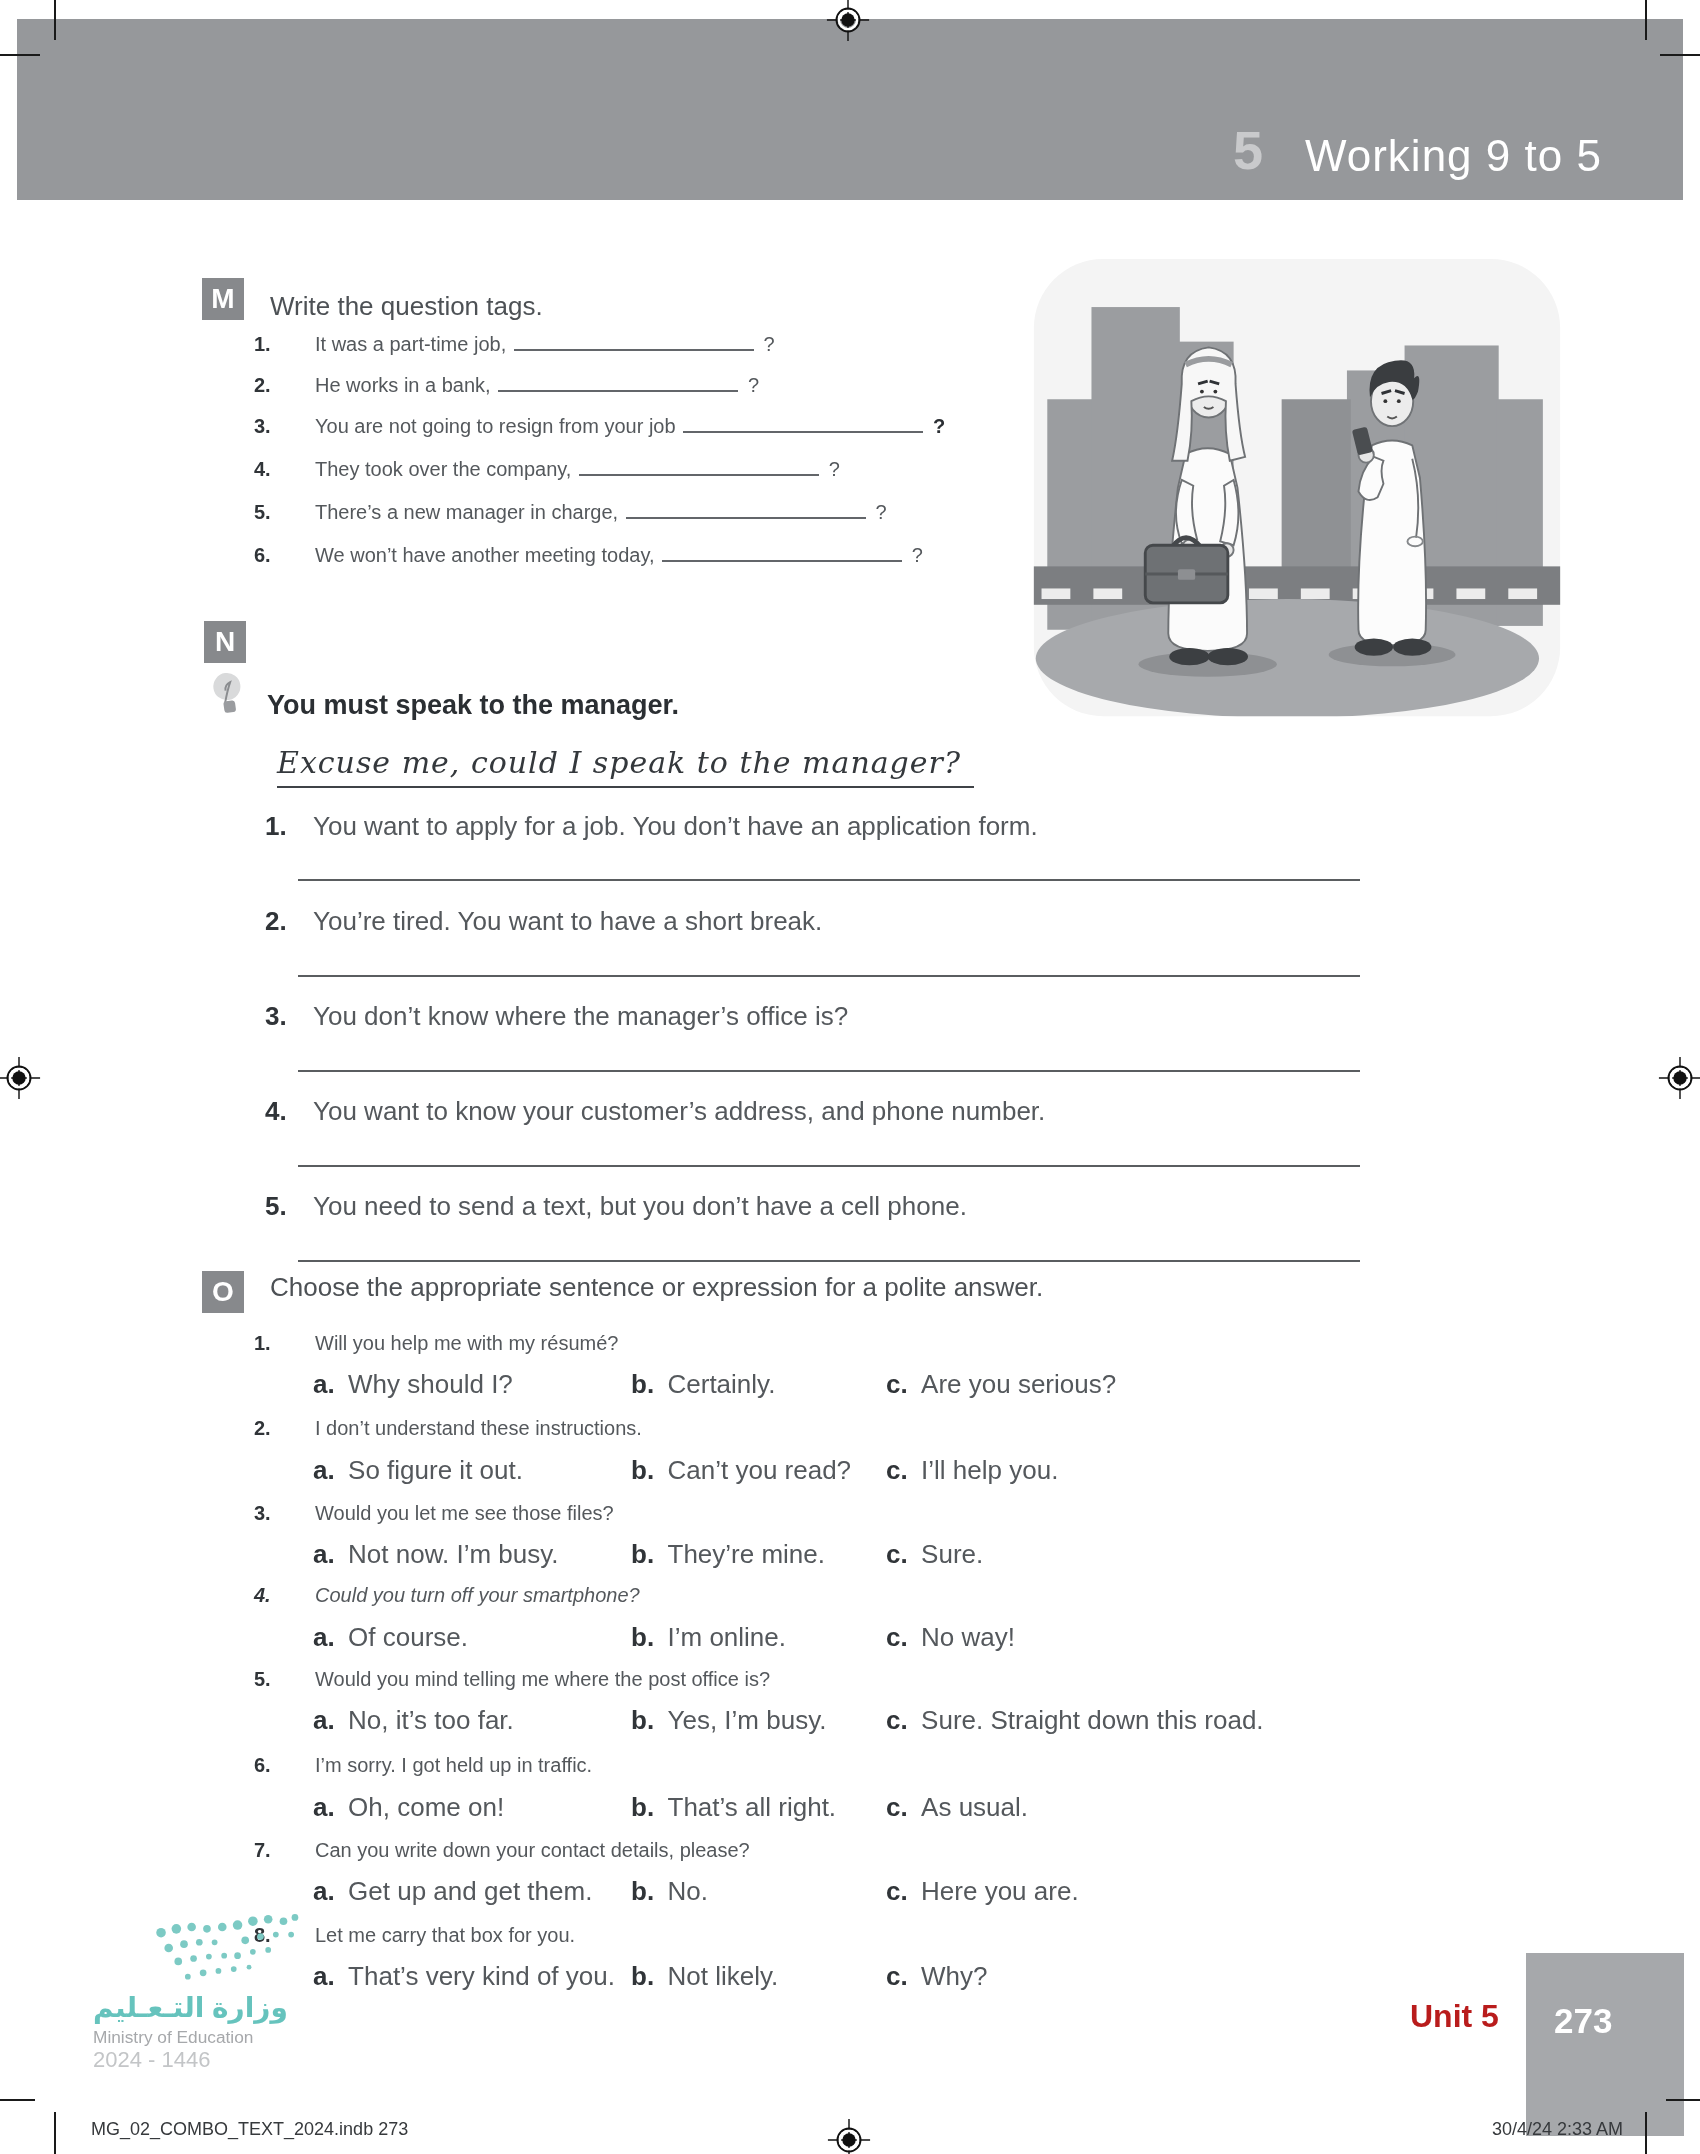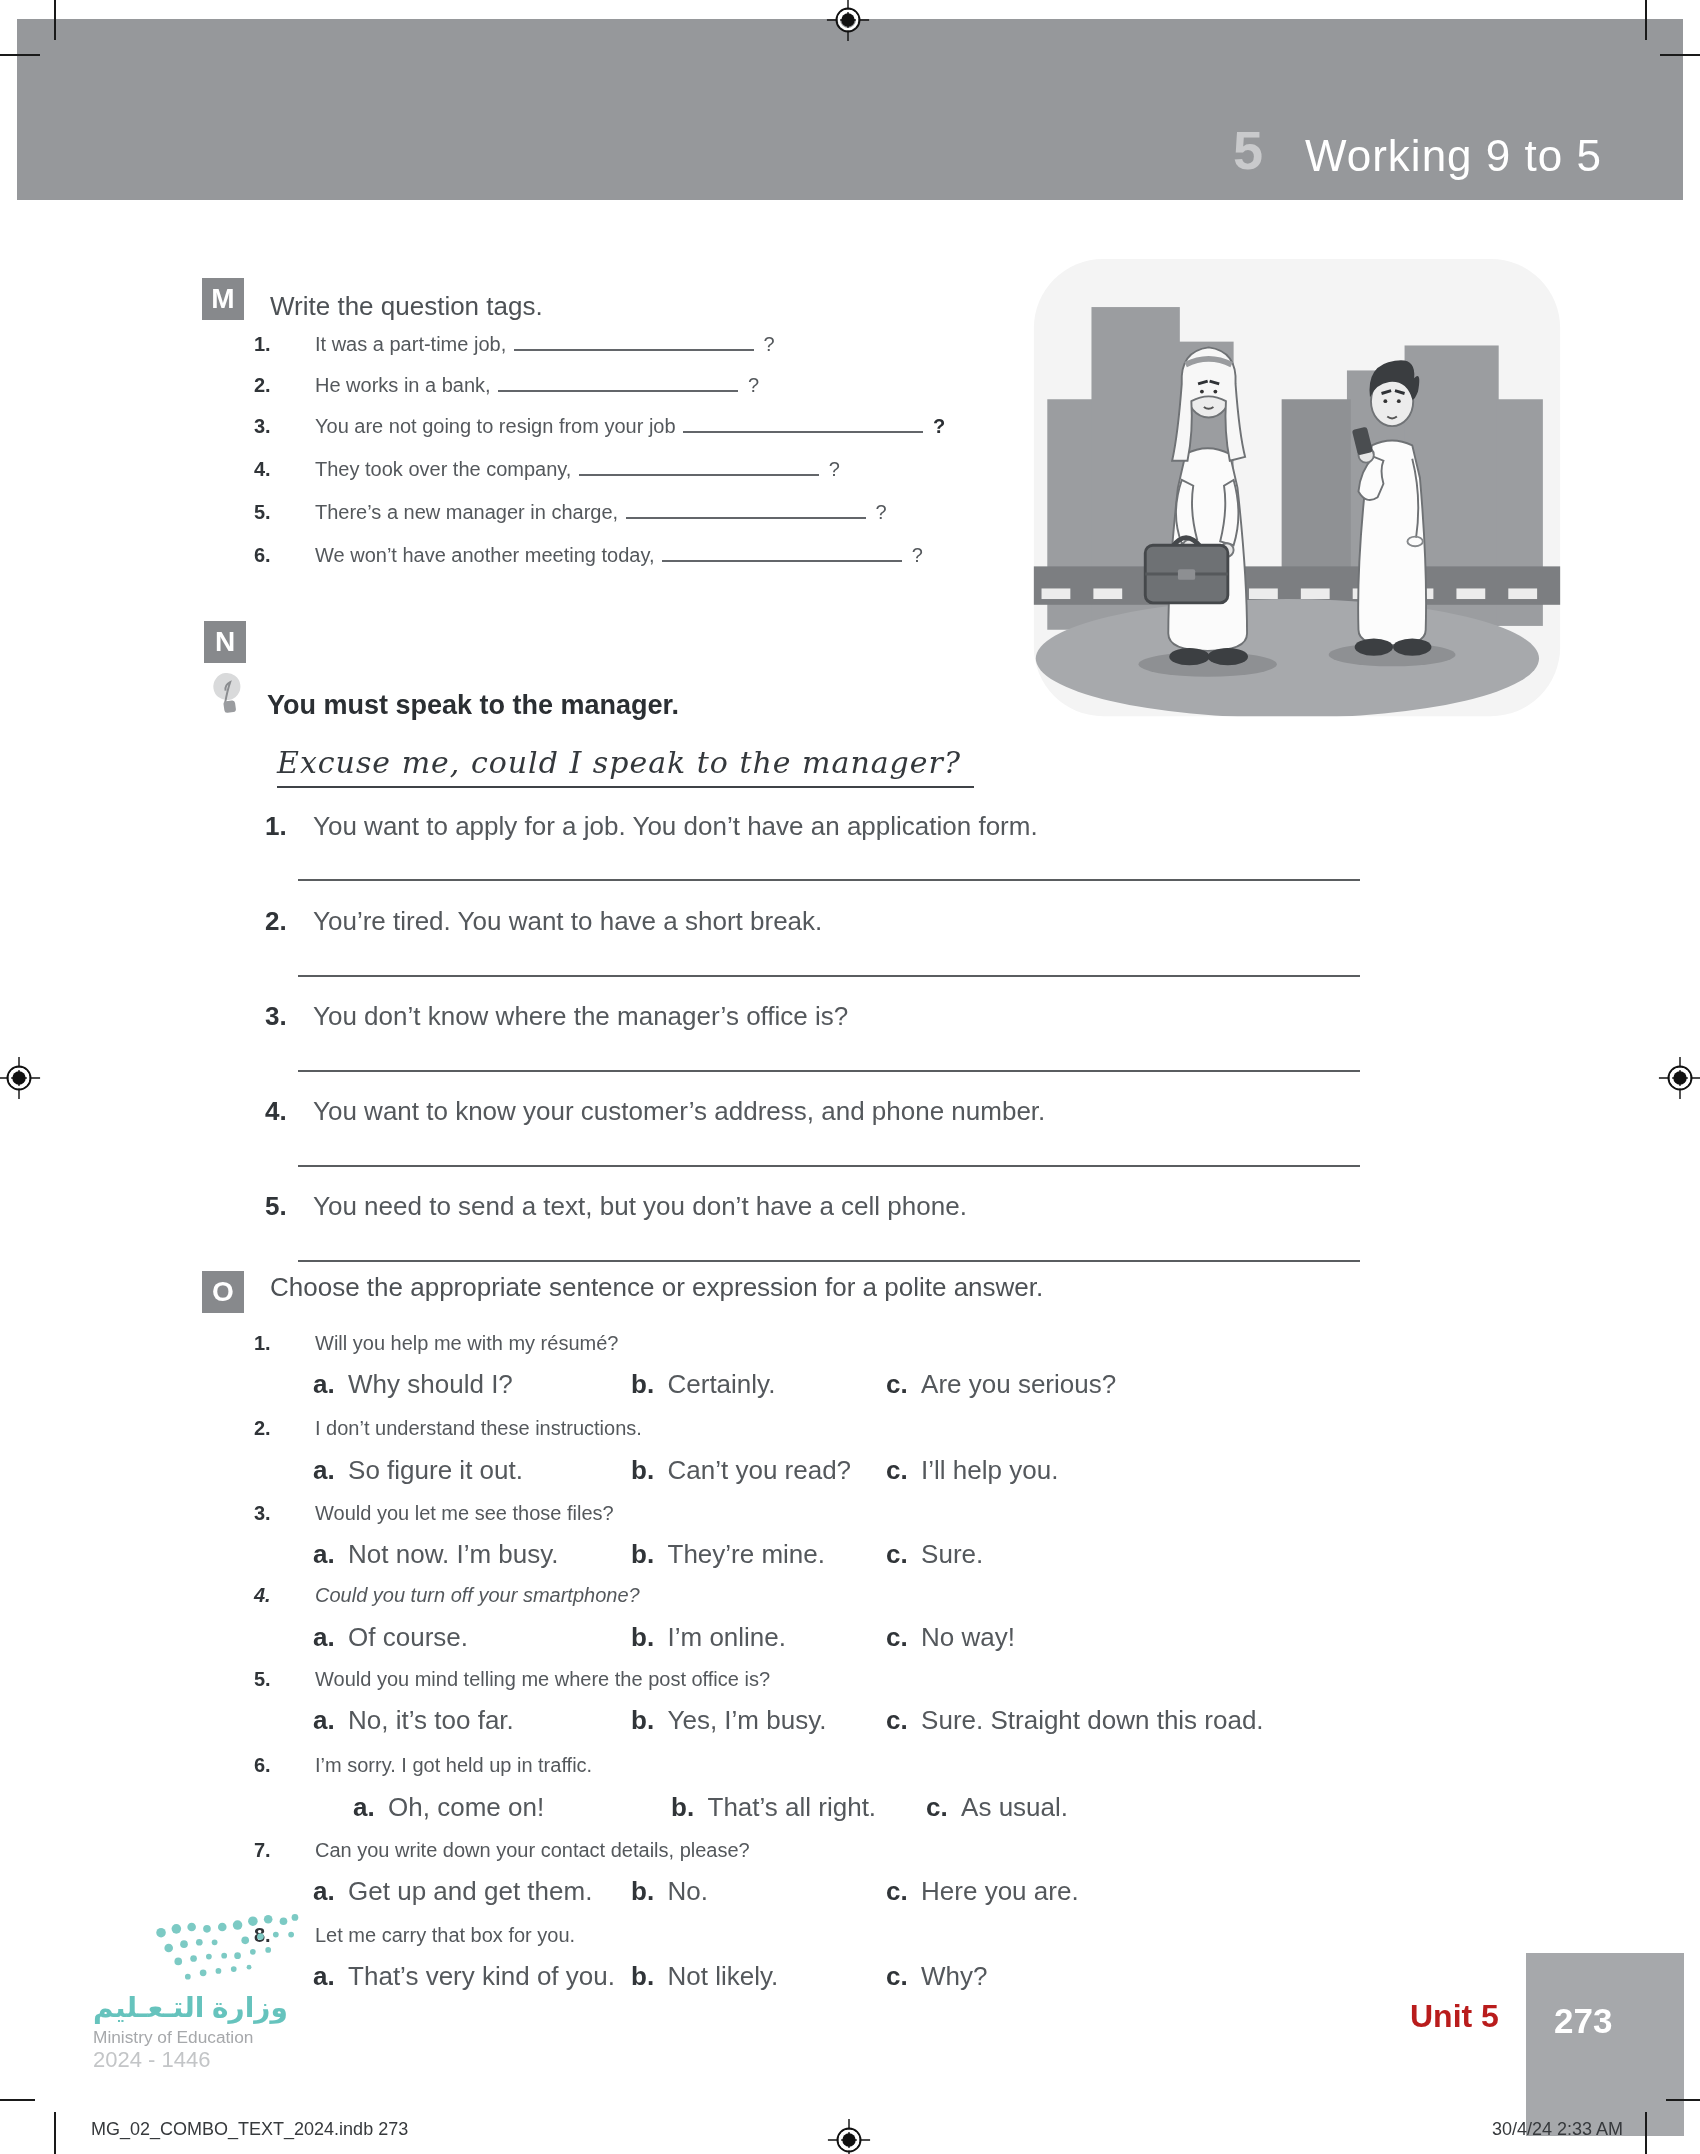--- a/index.html
+++ b/index.html
@@ -191,21 +191,21 @@
     <span class="opt" style="left:318px;"><span class="ol">b.</span><span>I’m online.</span></span>
     <span class="opt" style="left:573px;"><span class="ol">c.</span><span>No way!</span></span>
   </div>
   <div class="row" style="top:1662px;"><span class="n">5.</span><span>Would you mind telling me where the post office is?</span></div>
   <div class="orow" style="top:1703px;">
     <span class="opt" style="left:0;"><span class="ol">a.</span><span>No, it’s too far.</span></span>
     <span class="opt" style="left:318px;"><span class="ol">b.</span><span>Yes, I’m busy.</span></span>
     <span class="opt" style="left:573px;"><span class="ol">c.</span><span>Sure. Straight down this road.</span></span>
   </div>
   <div class="row" style="top:1748px;"><span class="n">6.</span><span>I’m sorry. I got held up in traffic.</span></div>
-  <div class="orow" style="top:1790px;margin-left:40px;">
+  <div class="orow" style="top:1790px;">
     <span class="opt" style="left:0;"><span class="ol">a.</span><span>Oh, come on!</span></span>
     <span class="opt" style="left:318px;"><span class="ol">b.</span><span>That’s all right.</span></span>
     <span class="opt" style="left:573px;"><span class="ol">c.</span><span>As usual.</span></span>
   </div>
   <div class="row" style="top:1833px;"><span class="n">7.</span><span>Can you write down your contact details, please?</span></div>
   <div class="orow" style="top:1874px;">
     <span class="opt" style="left:0;"><span class="ol">a.</span><span>Get up and get them.</span></span>
     <span class="opt" style="left:318px;"><span class="ol">b.</span><span>No.</span></span>
     <span class="opt" style="left:573px;"><span class="ol">c.</span><span>Here you are.</span></span>
   </div>

